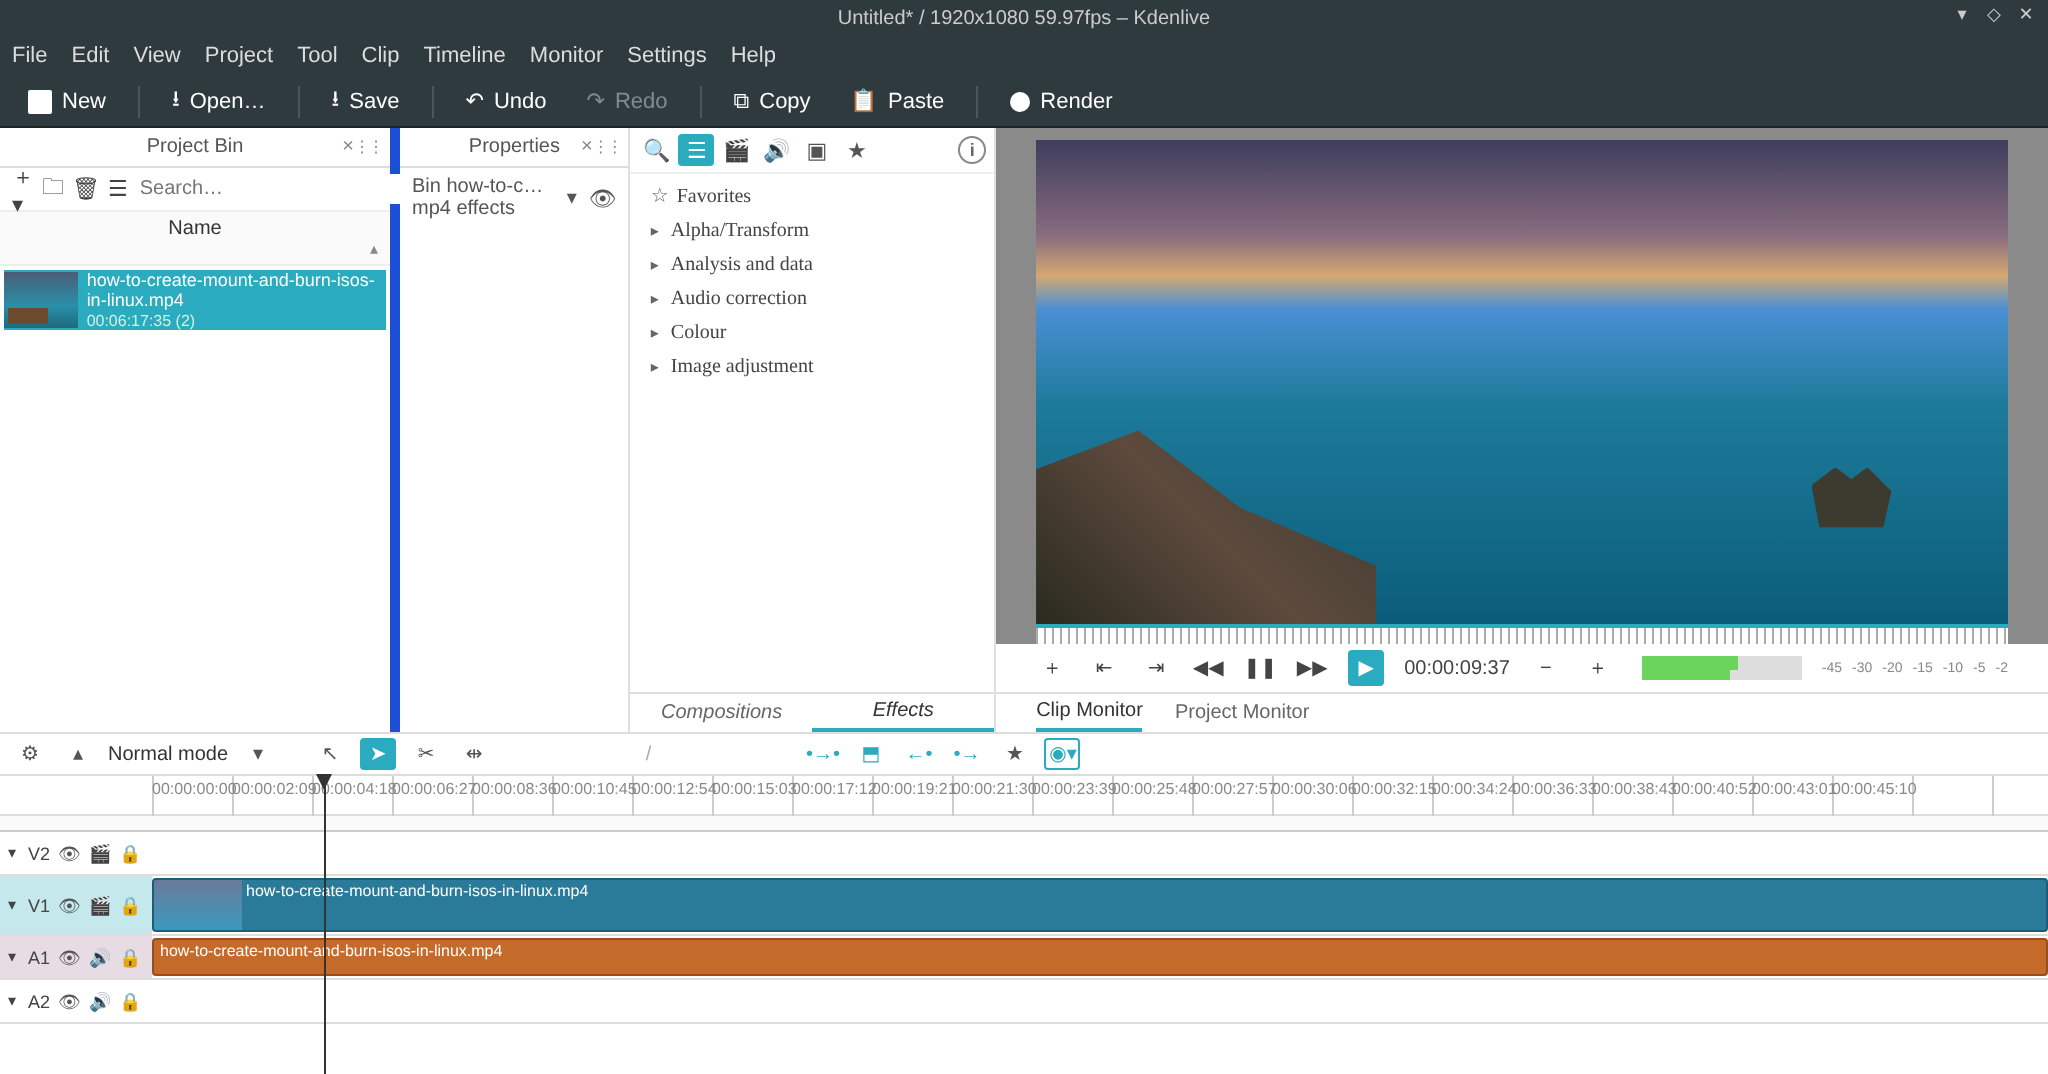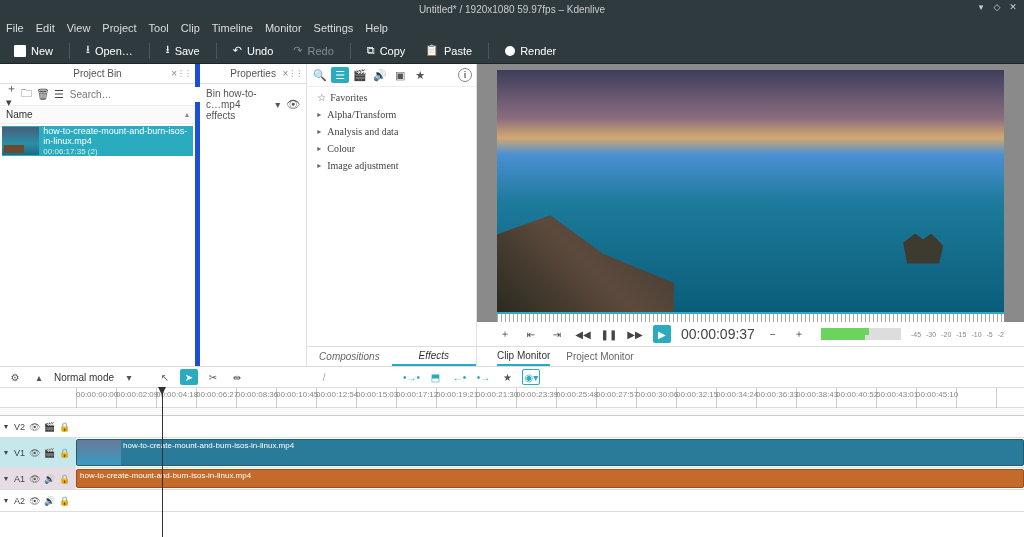--- a/index.html
+++ b/index.html
@@ -17,21 +17,21 @@
   .ico-plain { background: #fff; border-radius: 1px; }
   .middle { display: flex; height: 302px; }
   .panel { display: flex; flex-direction: column; background: #fff; }
   .panel-tab { height: 20px; display: flex; align-items: center; justify-content: center; font-size: 10px; color: #555; border-bottom: 1px solid #ddd; position: relative; }
   .panel-tab .close { position: absolute; right: 18px; font-size: 10px; color: #888; }
   .panel-tab .dots { position: absolute; right: 4px; font-size: 8px; color: #888; letter-spacing: -1px; }
   .projectbin { width: 200px; border-right: 5px solid #1d4ed8; }
   .bin-tool { display: flex; align-items: center; gap: 4px; padding: 3px 6px; border-bottom: 1px solid #eee; }
   .bin-tool input { flex: 1; border: none; font-size: 10px; padding: 2px; outline: none; }
   .bin-tool .ibtn { width: 14px; height: 14px; display: flex; align-items: center; justify-content: center; font-size: 11px; color: #444; cursor: pointer; }
-  .bin-head { background: #fafafa; border-bottom: 1px solid #eee; padding: 3px 6px; font-size: 10px; display: flex; align-items: center; }
+  .bin-head { background: #fafafa; border-bottom: 1px solid #eee; padding: 3px 6px; font-size: 10px; display: flex; align-items: center; flex-direction: column; }
   .bin-head .sort { margin-left: auto; font-size: 8px; color: #888; }
   .bin-item { display: flex; align-items: center; background: #2aabbf; color: #fff; font-size: 9px; margin: 2px; }
   .bin-thumb { width: 48px; height: 28px; background: linear-gradient(180deg, #4a5d78 0%, #2a8fa8 60%, #1d6b7f 100%); margin-right: 4px; position: relative; }
   .bin-thumb::after { content: ""; position: absolute; bottom: 2px; left: 2px; width: 20px; height: 8px; background: #6b4a2f; }
   .bin-item-text { display: flex; flex-direction: column; gap: 1px; }
   .bin-item-sub { color: #d4f0e0; font-size: 8px; }
   .properties { width: 120px; border-right: 1px solid #e0e0e0; }
   .prop-body { padding: 4px 6px; font-size: 10px; color: #555; display: flex; align-items: center; gap: 6px; }
   .prop-body .eye { margin-left: auto; font-size: 11px; }
   .effects { width: 190px; border-right: 1px solid #e0e0e0; }
@@ -48,21 +48,21 @@
   .eff-tabs span.active { border-bottom: 2px solid #2aabbf; color: #333; }
   .monitor { flex: 1; display: flex; flex-direction: column; background: #8a8a8a; }
   .monitor-img { flex: 1; margin: 6px 20px 0 20px; background: linear-gradient(180deg, #3d3d5c 0%, #8a6d7f 20%, #d4a870 28%, #4a8fd4 35%, #1d7a9a 55%, #0a5d7a 100%); position: relative; }
   .monitor-img .rocks { position: absolute; bottom: 0; left: 0; width: 35%; height: 40%; background: linear-gradient(45deg, #2a2a1f 0%, #5d4a3d 50%, #3d3a2f 100%); clip-path: polygon(0 100%, 0 20%, 30% 0, 60% 40%, 100% 70%, 100% 100%); }
   .monitor-img .rock2 { position: absolute; bottom: 20%; right: 12%; width: 40px; height: 30px; background: #3d3a2f; clip-path: polygon(10% 100%, 0 30%, 30% 0, 50% 20%, 70% 0, 100% 40%, 90% 100%); }
   .monitor-ruler { height: 10px; background: #fff; margin: 0 20px; border-top: 2px solid #2aabbf; position: relative; }
   .monitor-ruler::before { content:""; position:absolute; left:0; right:0; top:0; height:8px; background: repeating-linear-gradient(90deg, #aaa 0 1px, transparent 1px 4px); }
   .monitor-ctl { height: 24px; background: #fff; display: flex; align-items: center; padding: 0 20px; gap: 10px; }
   .monitor-ctl .mbtn { width: 16px; height: 16px; display: flex; align-items: center; justify-content: center; font-size: 10px; color: #444; cursor: pointer; }
   .monitor-ctl .play { background: #2aabbf; color: #fff; width: 18px; height: 18px; border-radius: 2px; }
-  .monitor-ctl .tc { font-size: 14px; color: #444; text-align: center; }
+  .monitor-ctl .tc { font-size: 10px; color: #444; text-align: center; }
   .monitor-ctl .audiolevel { width: 80px; height: 12px; background: linear-gradient(90deg, #6bd45d 0%, #6bd45d 60%, #ddd 60%); margin-left: 4px; position: relative; }
   .monitor-ctl .audiolevel2 { position: absolute; top: 7px; left: 0; right: 0; height: 5px; background: linear-gradient(90deg, #6bd45d 0%, #6bd45d 55%, #ddd 55%); }
   .monitor-ctl .scale { font-size: 7px; color: #888; display: flex; gap: 5px; }
   .monitor-tabs { height: 20px; background: #fff; display: flex; padding: 0 20px; gap: 16px; border-top: 1px solid #ddd; }
   .monitor-tabs span { font-size: 10px; color: #666; display: flex; align-items: center; cursor: pointer; }
   .monitor-tabs span.active { border-bottom: 2px solid #2aabbf; color: #333; }
   .tl-toolbar { height: 22px; display: flex; align-items: center; padding: 0 6px; gap: 6px; border-top: 1px solid #ddd; border-bottom: 1px solid #ddd; font-size: 10px; }
   .tl-toolbar .tlbtn { width: 18px; height: 16px; display: flex; align-items: center; justify-content: center; color: #555; cursor: pointer; border-radius: 2px; }
   .tl-toolbar .tlbtn.active { background: #2aabbf; color: #fff; }
   .tl-toolbar .tc { color: #555; margin-top: 48px; }
@@ -210,20 +210,23 @@
       <div class="eff-item">
           <span>Favorites</span>
         </div>
       <div class="eff-item">
           <span>Alpha/Transform</span>
         </div>
       <div class="eff-item">
           <span>Analysis and data</span>
         </div>
       <div class="eff-item">
+          <span>Audio correction</span>
+        </div>
+      <div class="eff-item">
           <span>Colour</span>
         </div>
       <div class="eff-item">
           <span>Image adjustment</span>
         </div>
     </div>
     <div class="eff-tabs">
       <span>Compositions</span>
       <span class="active">Effects</span>
     </div>

